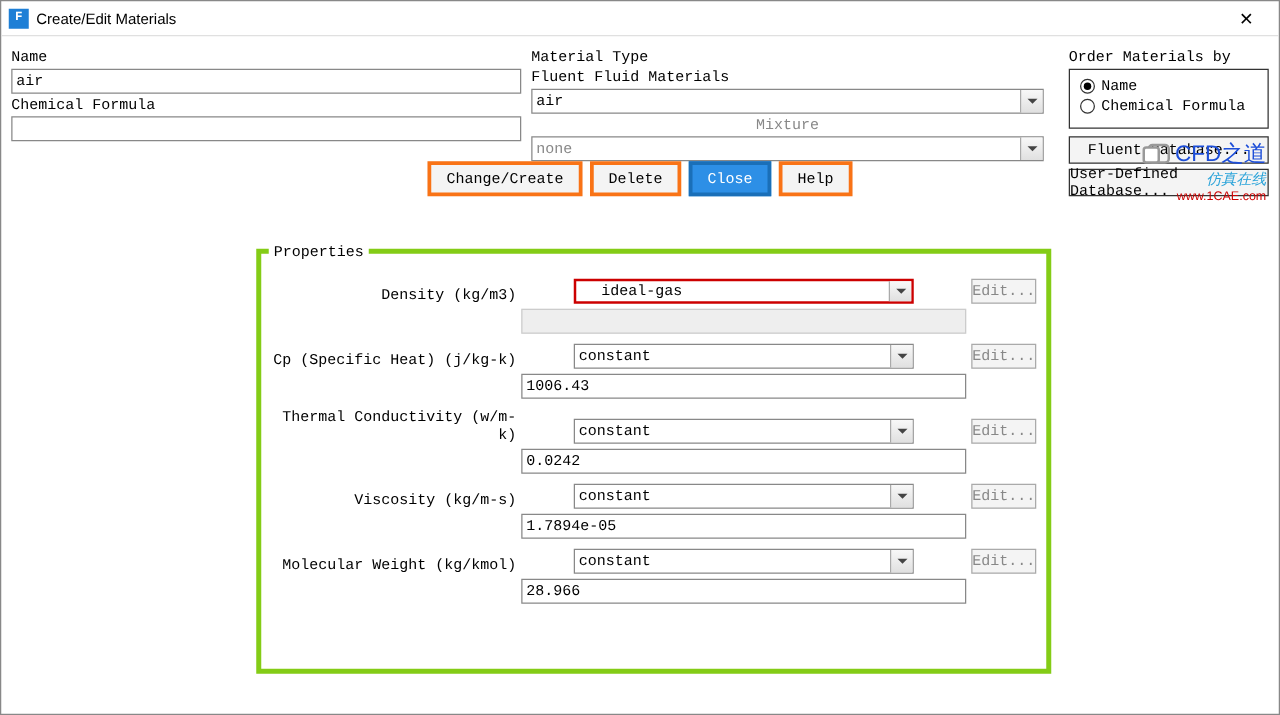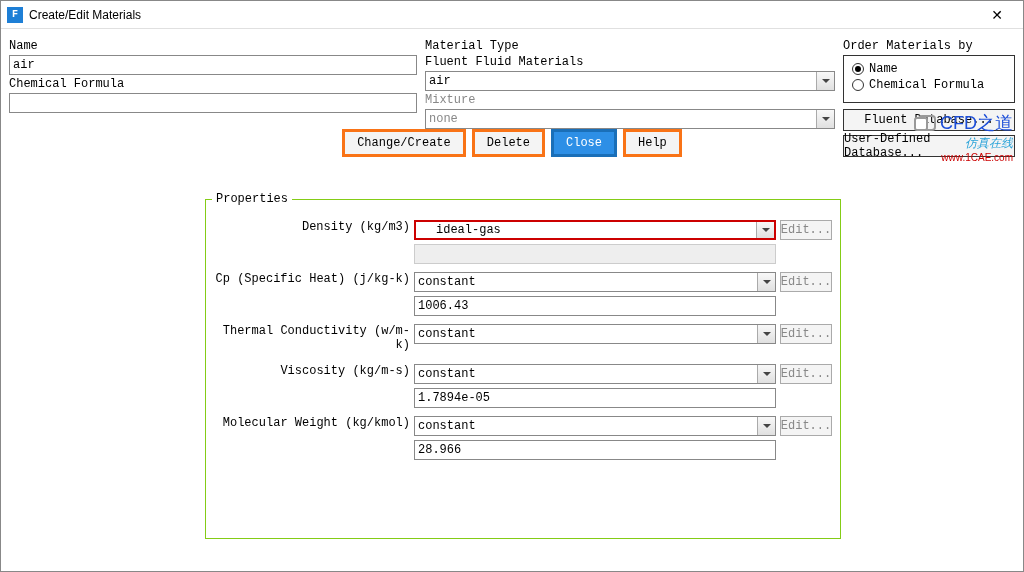--- a/index.html
+++ b/index.html
@@ -53,21 +53,21 @@
     .content {
       padding: 8px;
       position: relative;
     }
     .top-grid {
       display: flex;
       gap: 8px;
     }
     .col-left { width: 408px; }
     .col-mid { width: 410px; }
-    .col-right { flex: 1; }
+    .col-right { flex: 1; margin-left: 12px; }
     .label { margin: 2px 0; }
     .textbox, .combo {
       width: 100%;
       height: 20px;
       border: 1px solid #888;
       background: #fff;
       font-family: inherit;
       font-size: 12px;
       padding: 0 3px;
       line-height: 18px;
@@ -84,21 +84,21 @@
       display: flex;
       align-items: center;
       justify-content: center;
     }
     .combo .arrow:after {
       content: "";
       border-left: 4px solid transparent;
       border-right: 4px solid transparent;
       border-top: 4px solid #444;
     }
-    .disabled-label { color: #888; }
+    .disabled-label { color: #888; text-align: center; }
     .fieldset-order {
       border: 1px solid #333;
       padding: 4px 8px 8px 8px;
       margin-bottom: 6px;
     }
     .radio-row { display: flex; align-items: center; margin: 2px 0; }
     .radio {
       width: 12px; height: 12px;
       border: 1px solid #333;
       border-radius: 50%;
@@ -123,32 +123,33 @@
       margin-bottom: 4px;
       cursor: pointer;
       font-family: inherit;
     }
     .props-fieldset {
       position: absolute;
       left: 204px;
       top: 170px;
       width: 636px;
       height: 340px;
-      border: 1px solid #84cc16;
+      border: 4px solid #84cc16;
     }
     .props-fieldset .legend {
       position: absolute;
       top: -8px; left: 6px;
       background: #fff;
       padding: 0 4px;
     }
     .prop-row {
       display: flex;
-      align-items: flex-start;
+      align-items: flex-end;
       margin: 6px 8px 2px 8px;
+      gap: 42px;
     }
     .prop-label {
       width: 200px;
       text-align: right;
       padding-right: 4px;
     }
     .prop-combo {
       flex: 1;
       height: 20px;
       border: 1px solid #888;
@@ -350,20 +351,23 @@
         <div class="prop-combo">
           <span>constant</span>
           <div class="arrow"></div>
         </div>
         <div class="edit-btn">
             <span>Edit...</span>
           </div>
       </div>
       <div class="prop-value-row">
         <div class="spacer"></div>
+        <div class="prop-value">
+            <span>0.0242</span>
+          </div>
       </div>
 
       <div class="prop-row">
         <div class="prop-label">Viscosity (kg/m-s)</div>
         <div class="prop-combo">
           <span>constant</span>
           <div class="arrow"></div>
         </div>
         <div class="edit-btn">
             <span>Edit...</span>

